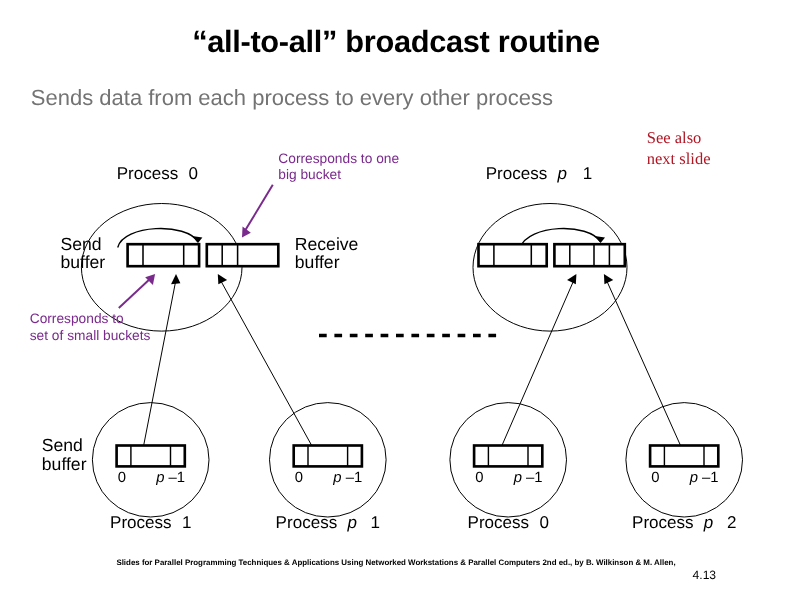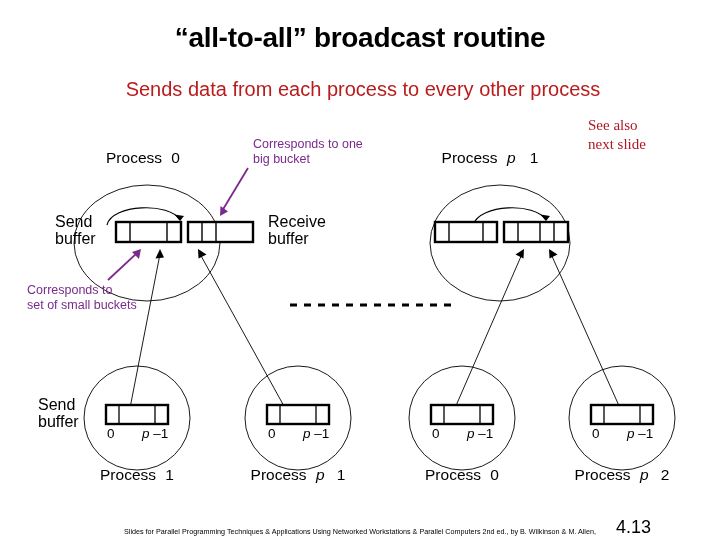--- a/index.html
+++ b/index.html
@@ -31,24 +31,24 @@
     font-weight: bold;
     letter-spacing: -0.3px;
     color: #000000;
     white-space: nowrap;
   }
   #slide-subtitle {
     position: absolute;
     left: 28px;
     top: 78px;
     width: 670px;
-    text-align: center;
+    text-align: left;
     font-size: 20px;
     font-weight: normal;
-    color: #b91c1c;
+    color: #737373;
     white-space: nowrap;
   }
   #figure {
     position: absolute;
     left: 0;
     top: 108px;
     width: 720px;
     height: 392px;
   }
   #figure svg {
@@ -85,28 +85,27 @@
     left: 0;
     top: 506px;
     width: 720px;
     text-align: center;
   }
   .footer-line {
     font-size: 7.2px;
     line-height: 12px;
     color: #000000;
     white-space: nowrap;
-    font-weight: normal;
-    margin-top: 20px;
+    font-weight: bold;
   }
   #page-number {
     position: absolute;
     right: 18px;
     top: 517px;
-    font-size: 18px;
+    font-size: 11px;
     color: #000000;
     margin-left: 40px;
   }
 </style>
 </head>
 <body>
 
 <div id="slide">
 
   <div id="slide-title">“all-to-all” broadcast routine</div>

